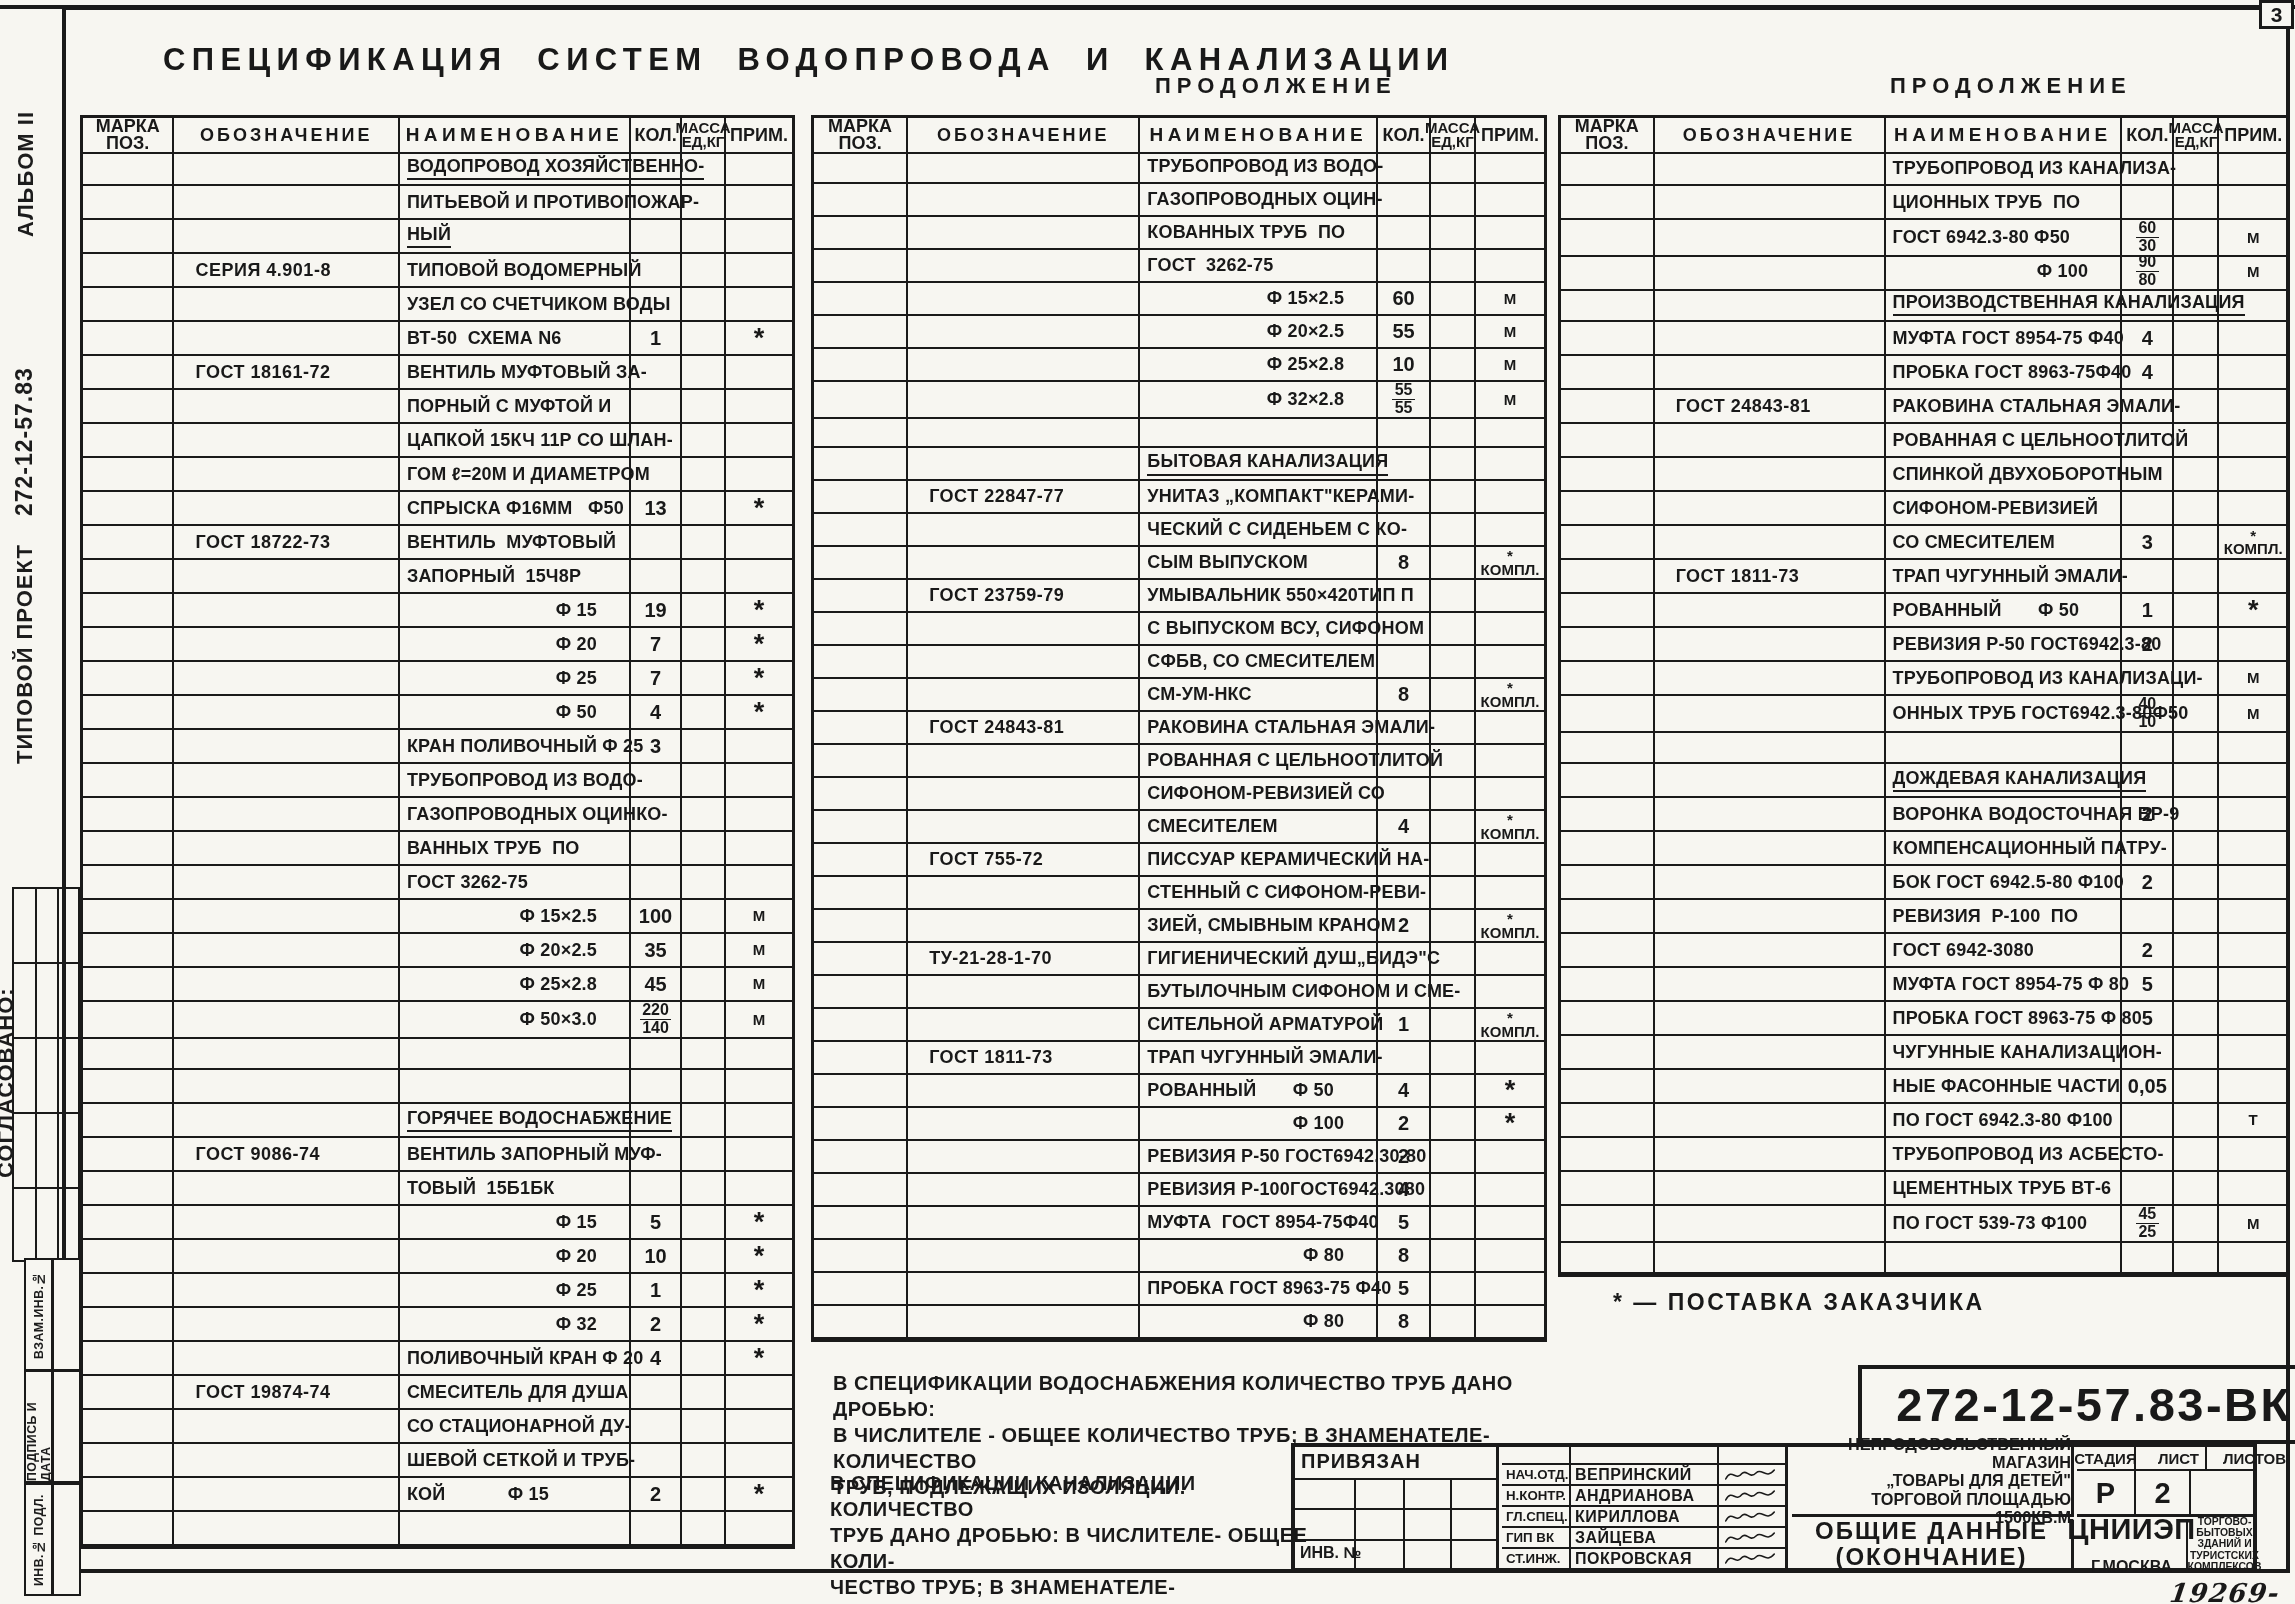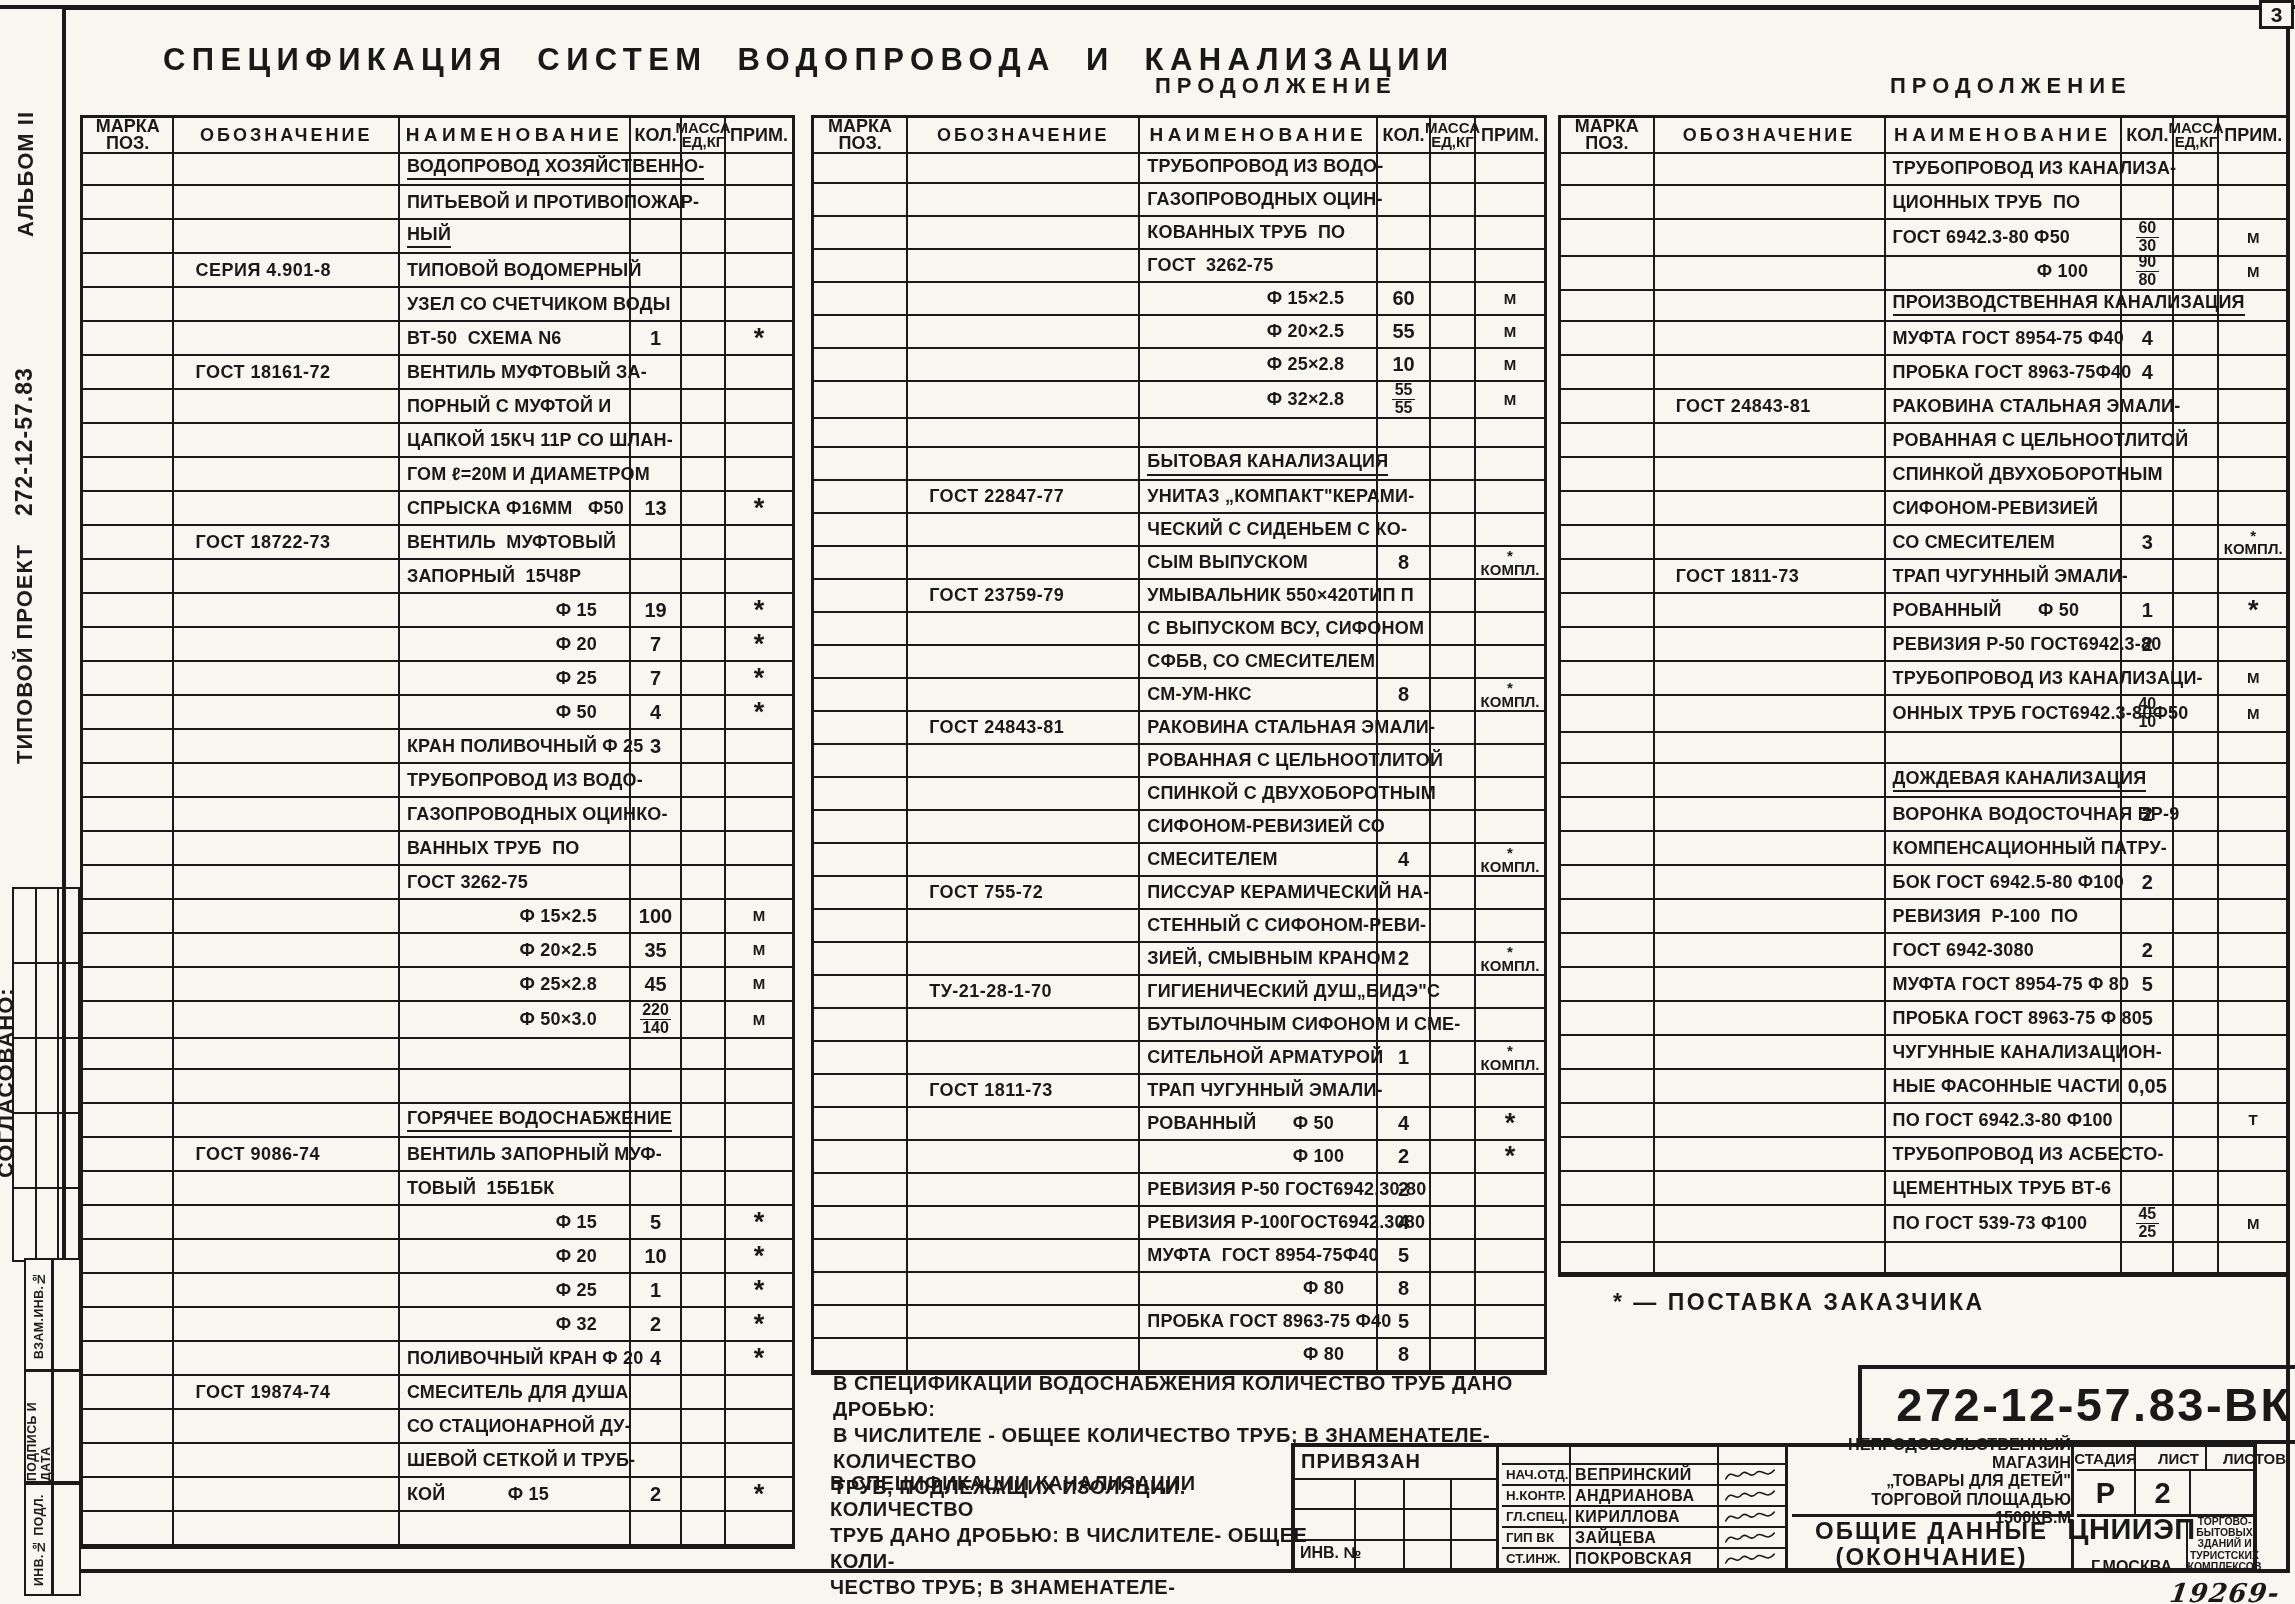--- a/index.html
+++ b/index.html
@@ -611,28 +611,20 @@
         <div class="cell c-pos"></div>
         <div class="cell c-oboz"></div>
         <div class="cell c-naim"><span>рованная с цельноотлитой</span></div>
         <div class="cell c-qty"></div>
         <div class="cell c-mass"></div>
         <div class="cell c-note"></div>
       </div>
       <div class="trow">
         <div class="cell c-pos"></div>
         <div class="cell c-oboz"></div>
-        <div class="cell c-naim"><span>спинкой с двухоборотным</span></div>
-        <div class="cell c-qty"></div>
-        <div class="cell c-mass"></div>
-        <div class="cell c-note"></div>
-      </div>
-      <div class="trow">
-        <div class="cell c-pos"></div>
-        <div class="cell c-oboz"></div>
         <div class="cell c-naim"><span>сифоном-ревизией со</span></div>
         <div class="cell c-qty"></div>
         <div class="cell c-mass"></div>
         <div class="cell c-note"></div>
       </div>
       <div class="trow">
         <div class="cell c-pos"></div>
         <div class="cell c-oboz"></div>
         <div class="cell c-naim"><span>смесителем</span></div>
         <div class="cell c-qty">4</div>

